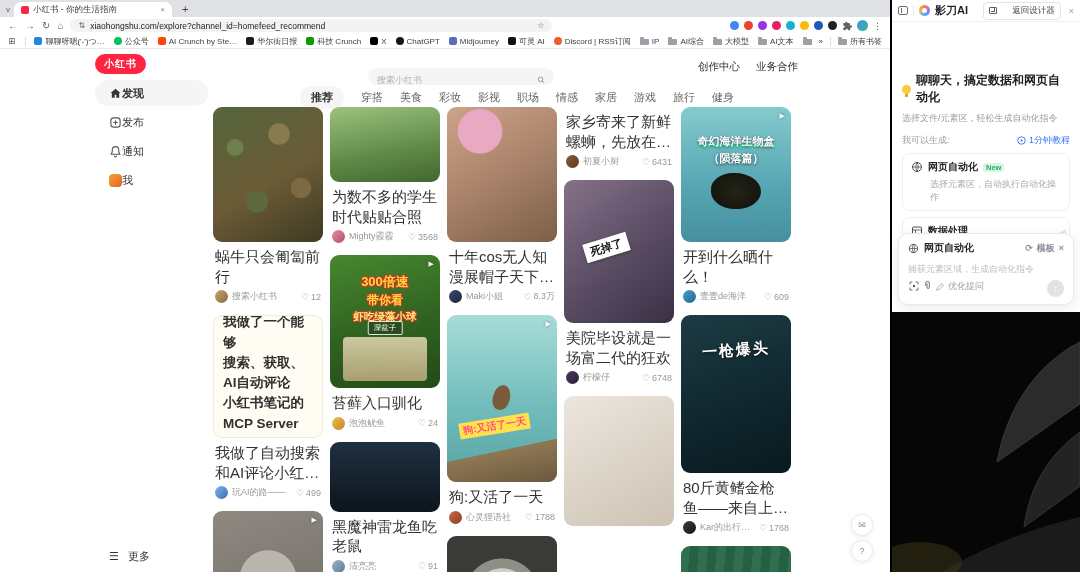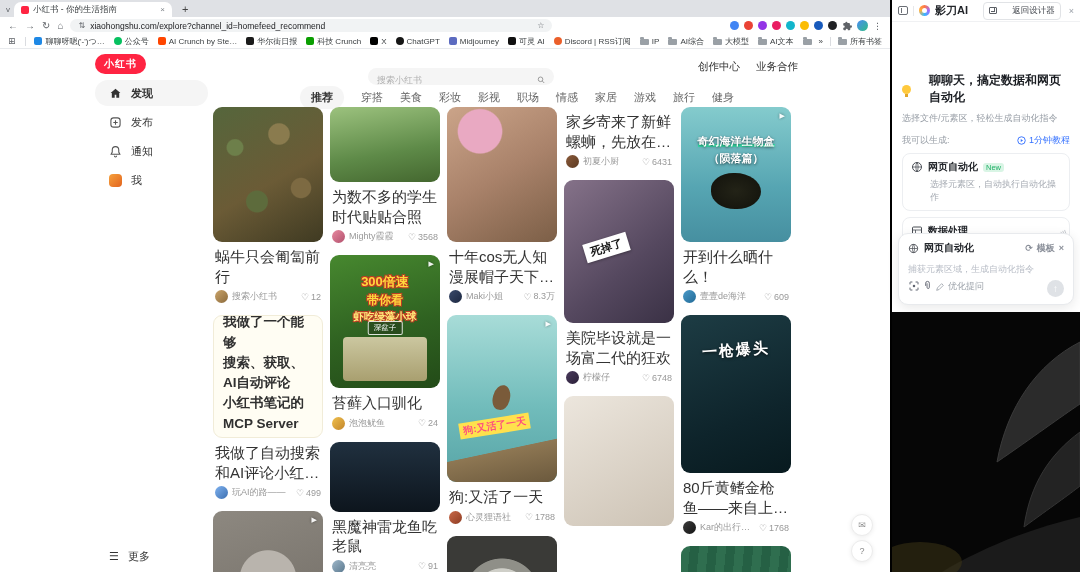--- a/index.html
+++ b/index.html
@@ -38,21 +38,21 @@
   .appsico{color:#5f6368;font-size:9px}
 
   
   .site{position:absolute;top:49px;left:0;right:0;bottom:0;background:#fff;overflow:hidden}
   .xlogo{position:absolute;left:95px;top:5px;background:#ff2442;color:#fff;font-size:10px;font-weight:700;padding:3px 9px;border-radius:10px;letter-spacing:1px}
   .xsearch{position:absolute;left:368px;top:19px;width:186px;height:17px;background:#f5f5f5;border-radius:9px;display:flex;align-items:flex-end;padding:0 9px;gap:17px}
   .xsearch input{border:0;background:transparent;outline:0;font-size:9px;width:100%;color:#333}
   .xsearch input::placeholder{color:#b0b0b0}
   .toplinks{position:absolute;left:698px;top:11px;display:flex;gap:16px;font-size:10.5px;color:#333}
   .sidebar{position:absolute;left:95px;top:31px;width:113px}
-  .sitem{display:flex;align-items:center;gap:9px;height:26px;padding:0 14px;border-radius:14px;font-size:11px;color:#333;margin-bottom:3px}
+  .sitem{display:flex;align-items:center;height:26px;padding:0 14px;border-radius:14px;font-size:11px;color:#333;margin-bottom:3px}
   .sitem.active{background:#f5f5f5;font-weight:700}
   .sav{width:13px;height:13px;border-radius:4px;background:linear-gradient(135deg,#f6a13c,#e2641f)}
   .xmore{position:absolute;left:109px;top:500px;display:flex;align-items:center;gap:9px;font-size:11px;color:#333}
   .tabsrow{position:absolute;left:300px;top:37px;display:flex;align-items:center;gap:17px;font-size:11px;color:#666}
   .trec{background:#f5f5f5;border-radius:13px;padding:4px 11px;color:#333;font-weight:700}
 
   .grid{position:absolute;left:213px;top:58px;display:flex;gap:7px}
   .gcol{width:110px;display:flex;flex-direction:column}
   .cimg{width:110px;border-radius:9px;position:relative;overflow:hidden}
   .h135{height:135px}.h123{height:123px}.h150{height:150px}.h75{height:75px}.h133{height:133px}
@@ -113,27 +113,27 @@
   .plogo{width:11px;height:11px;border-radius:50%;background:conic-gradient(#ff7847,#a06bff,#39b7ff,#ffb23e,#ff7847);position:relative}
   .plogo::after{content:"";position:absolute;inset:3px;background:#fff;border-radius:50%}
   .pname{font-size:11px;font-weight:700;color:#22252a}
   .pback{margin-left:auto;display:flex;align-items:center;gap:15px;border:1px solid #e1e3e6;border-radius:4px;padding:2px 5px;font-size:8.5px;color:#41454c}
   .pbackico{width:8px;height:7px;border:1px solid #5c6066;border-radius:1px;position:relative}
   .pbackico::after{content:"";position:absolute;right:1px;bottom:1px;width:3px;height:3px;border-right:1px solid #5c6066;border-bottom:1px solid #5c6066}
   .pclose{color:#9aa0a8;font-size:9px;margin-left:3px}
   .pbody{flex:1;position:relative;padding:0 10px}
   .bulb{width:9px;height:9px;border-radius:50%;background:#ffc93d;position:relative;flex:0 0 auto}
   .bulb::after{content:"";position:absolute;left:3px;bottom:-3px;width:3px;height:3px;background:#e2a62a}
-  .phl{margin-top:50px;display:flex;align-items:center;gap:18px;font-size:12px;font-weight:800;color:#1b1e23}
+  .phl{margin-top:50px;display:flex;align-items:center;gap:5px;font-size:12px;font-weight:800;color:#1b1e23}
   .psub{font-size:9px;color:#9aa0a8;margin-top:6px}
   .prow{display:flex;justify-content:space-between;align-items:center;margin-top:9px;font-size:9px;color:#9aa0a8}
   .ptut{color:#3370ff;display:flex;align-items:center;gap:3px}
   .fcard{border:1px solid #eceef1;border-radius:8px;padding:6px 8px;margin-top:6px}
   .fttl{display:flex;align-items:center;gap:5px;font-size:10px;font-weight:700;color:#23262b}
-  .fbadge{font-size:7.5px;color:#1faf66;background:#d9f5e5;border-radius:3px;padding:0 3px;font-weight:400}
+  .fbadge{font-size:7.5px;color:#1faf66;background:#d9f5e5;border-radius:3px;padding:0 3px;font-weight:700}
   .fdesc{font-size:9px;color:#a6abb3;margin:4px 0 0 19px}
   .voice{position:absolute;right:12px;top:203px;color:#c2c6cc}
   .composer{position:absolute;left:6px;right:6px;bottom:7px;background:#fff;border:1px solid #e8eaed;border-radius:10px;box-shadow:0 3px 12px rgba(0,0,0,.09);padding:7px 9px}
   .chead{display:flex;align-items:center;gap:5px;font-size:10px;font-weight:700;color:#23262b}
   .cright{margin-left:auto;display:flex;align-items:center;gap:4px;font-size:9px;color:#8a8f99}
   .cph{font-size:9px;color:#b9bec7;margin-top:8px}
   .cfoot{display:flex;align-items:flex-start;gap:2px;margin-top:4px;color:#5f6470}
   .copt{display:flex;align-items:center;gap:3px;font-size:9px;color:#9aa0a8}
   .csend{margin-left:auto;width:17px;height:17px;border-radius:50%;background:#dfe2e6;color:#fff;display:flex;align-items:center;justify-content:center;font-size:10px}
 

